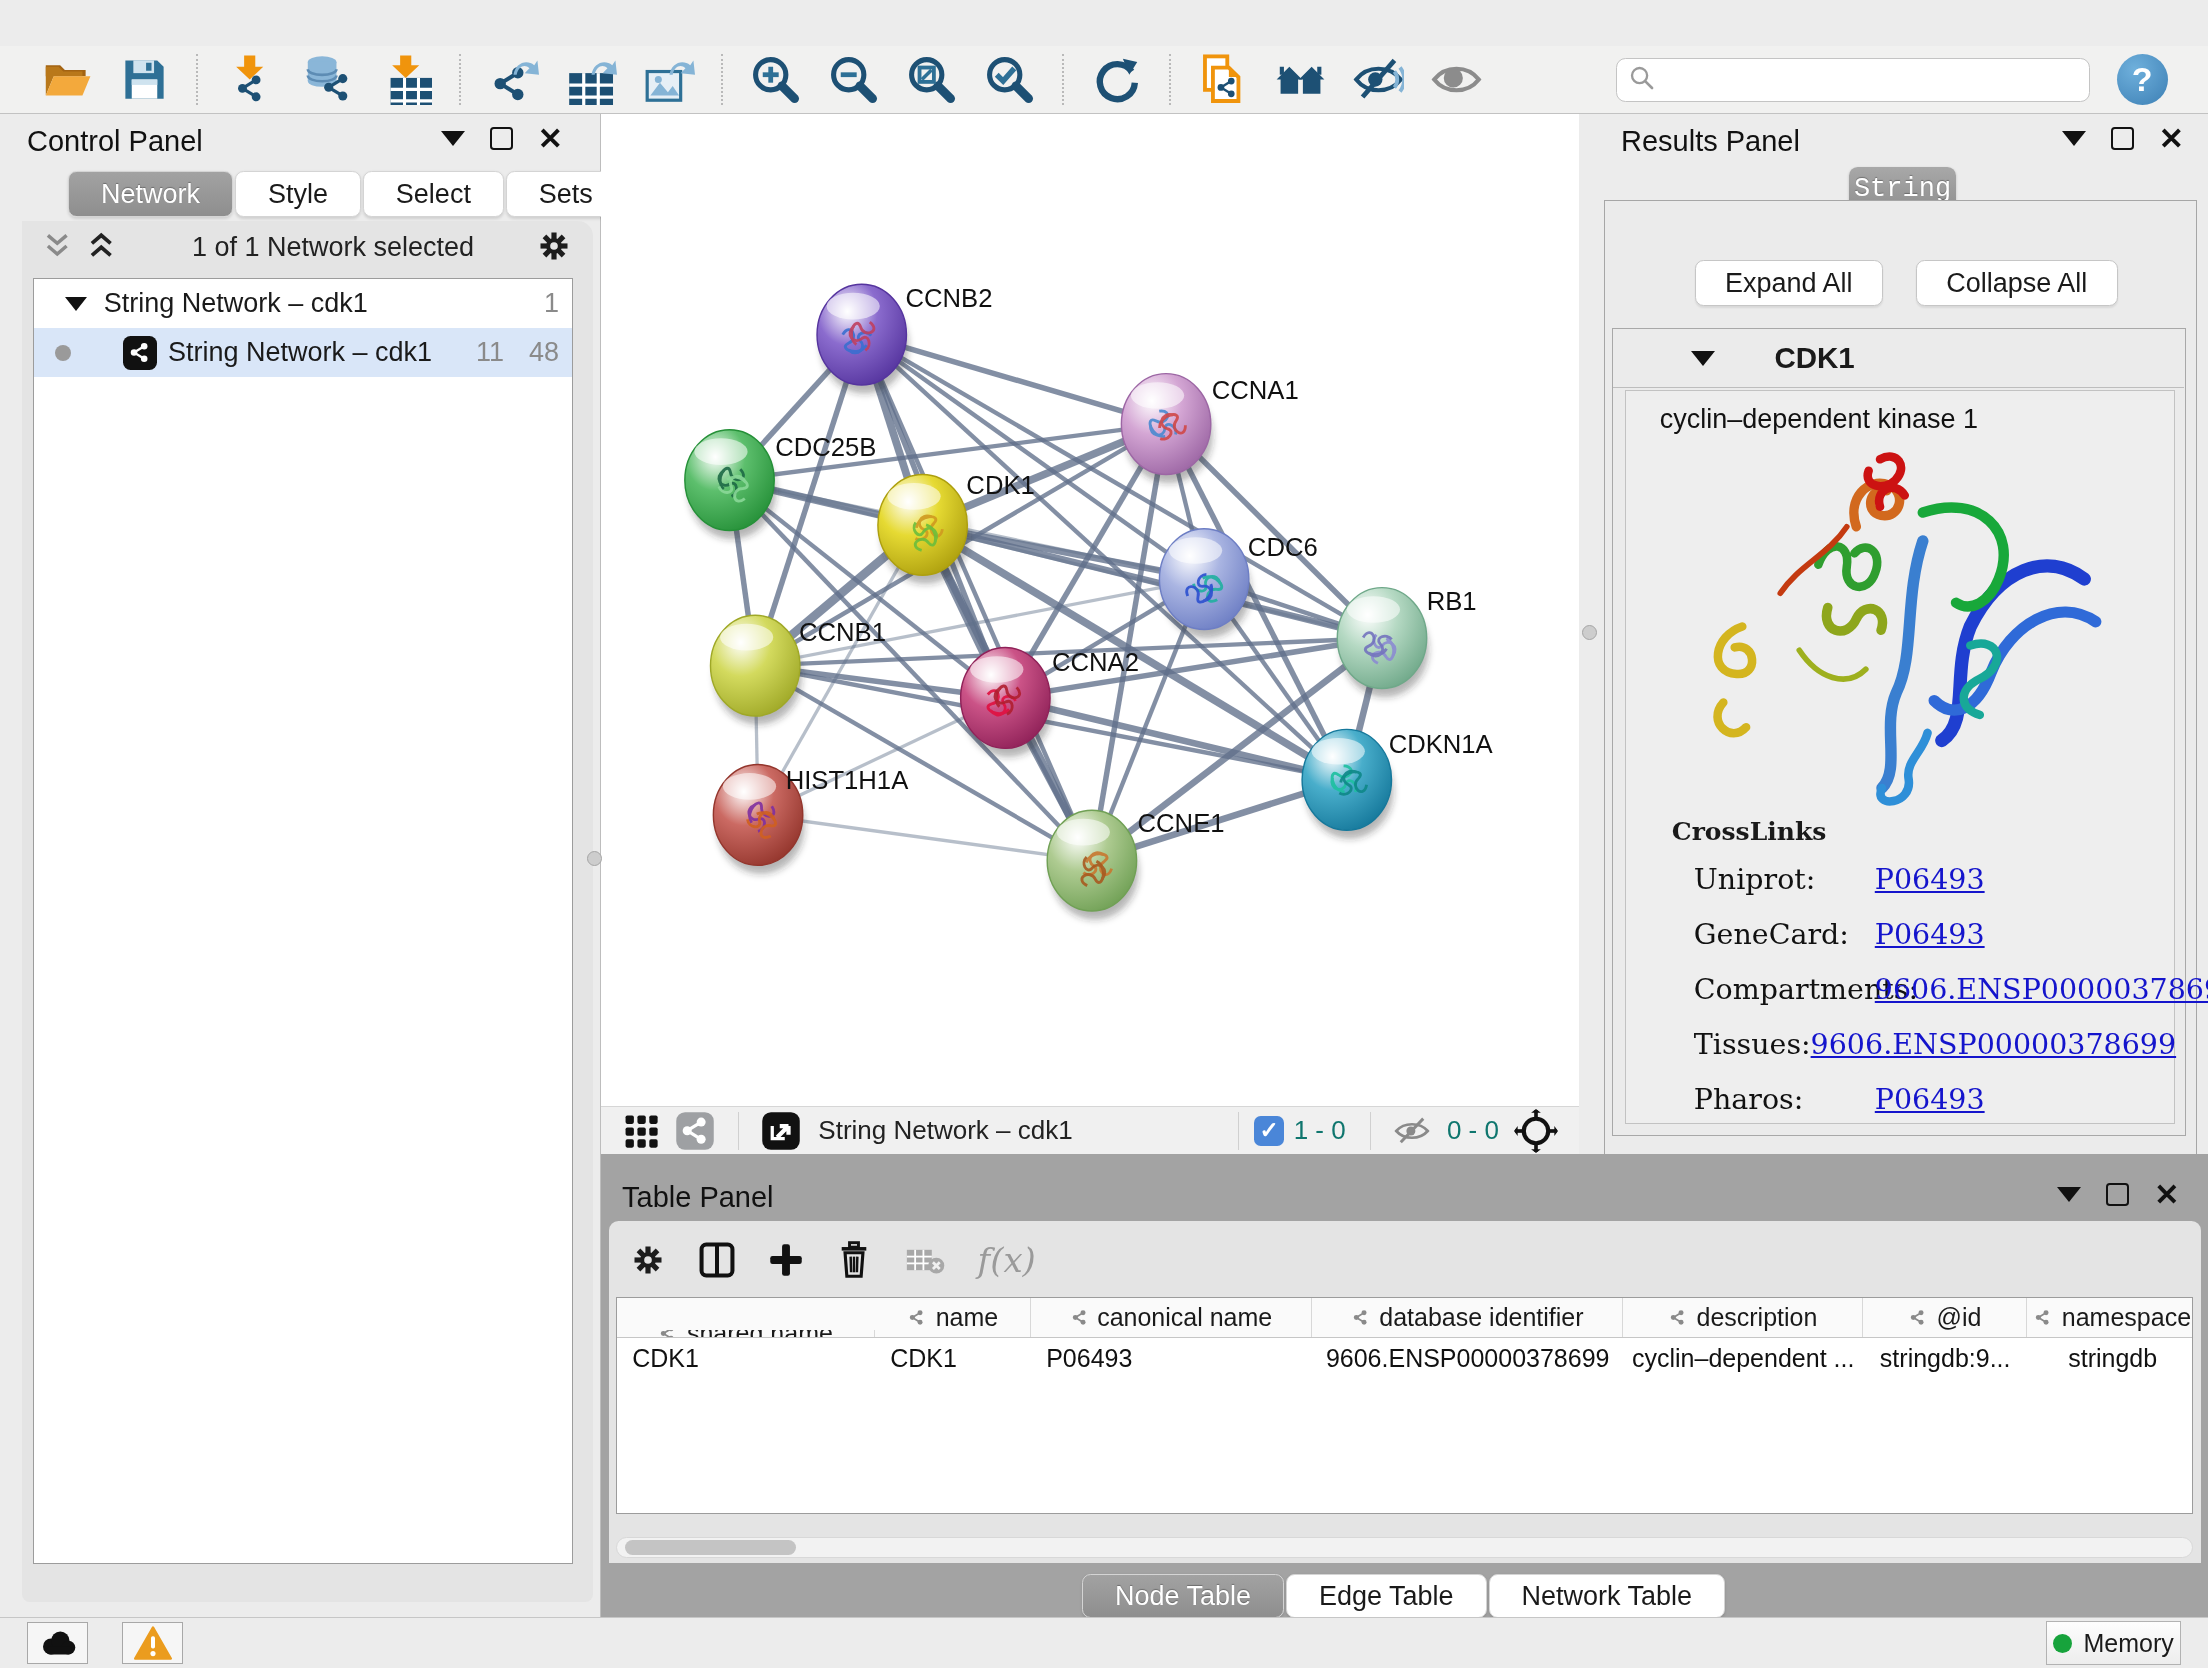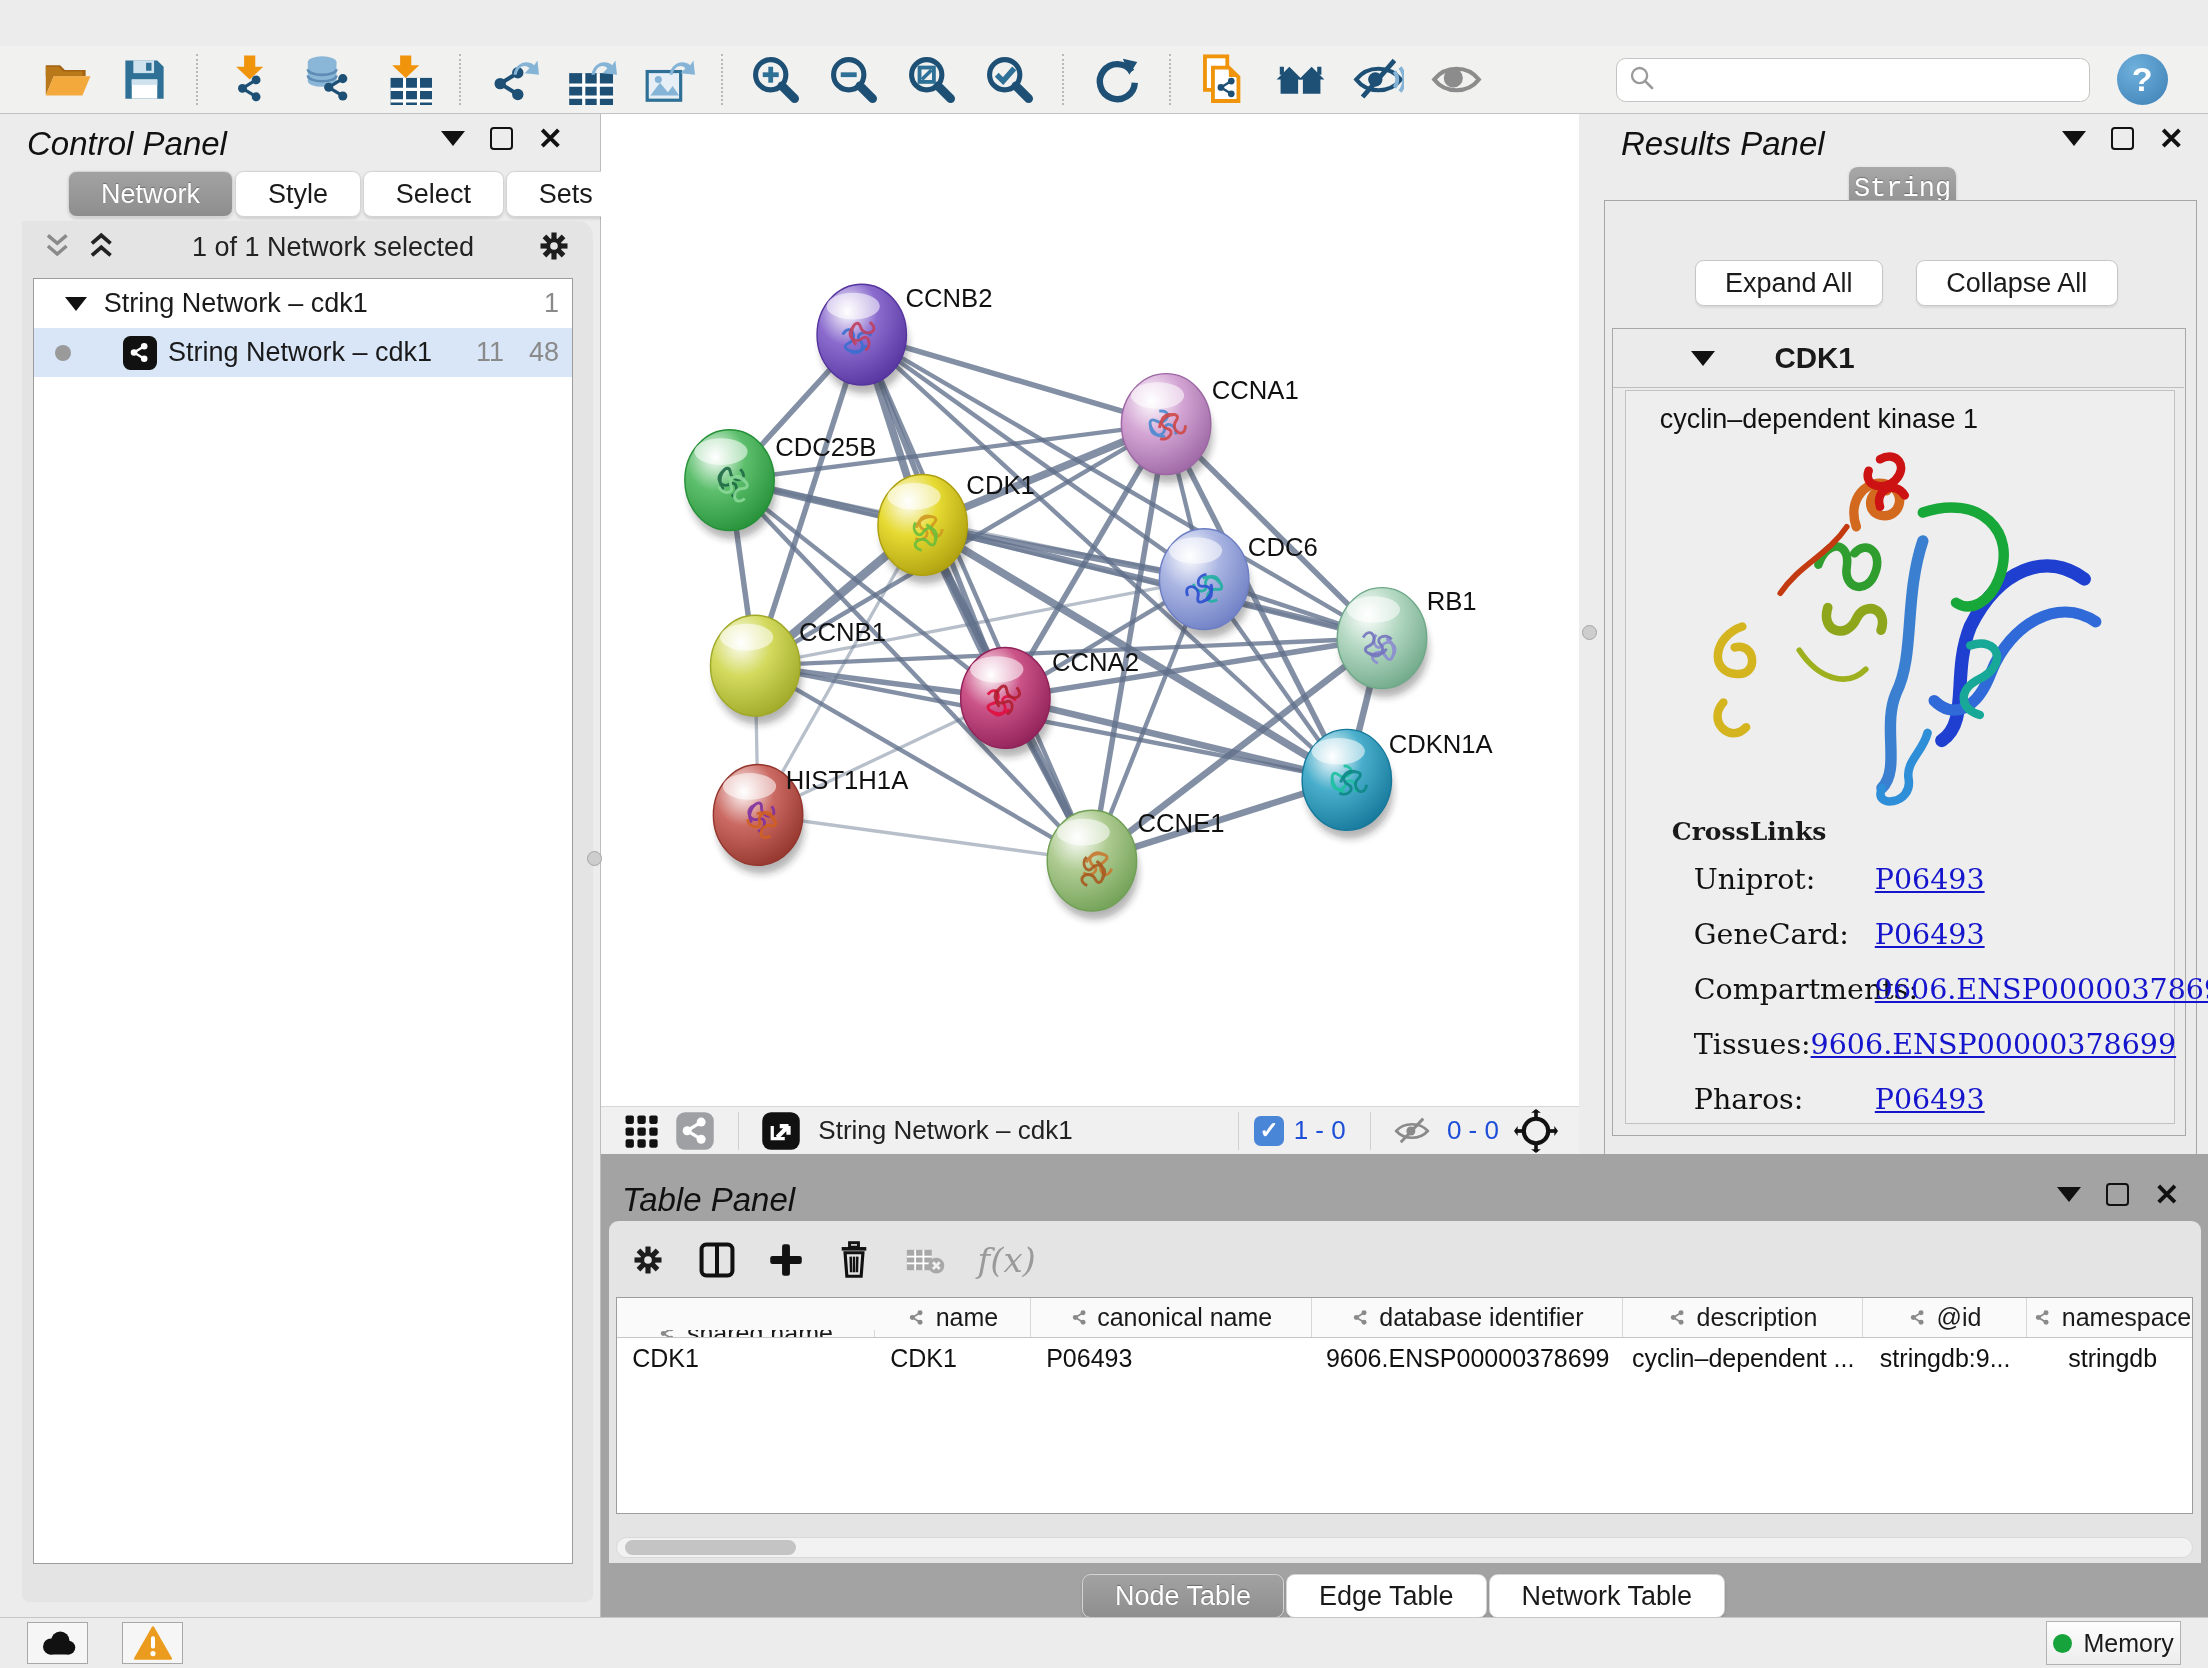--- a/index.html
+++ b/index.html
@@ -28,21 +28,21 @@
   #search-wrap svg { width:28.5px; height:28.5px; }
   #search-input { border:none; outline:none; flex:1; font-size:25px; background:transparent; }
   #help-btn { margin-left:27px; margin-right:13.3px; width:51px; height:51px; border-radius:50%;
     background:radial-gradient(circle at 35% 30%, #6fb0dc, #3c7fb4); color:#fff; font-size:34px;
     font-weight:bold; display:flex; align-items:center; justify-content:center; }
 
   
   #control-panel { left:0; top:114px; width:601px; height:1503px; background:#ececec;
     border-right:1.9px solid #bdbdbd; }
   #cp-header { left:0; top:7.6px; width:601px; height:40px; }
-  .panel-title { font-size:33px; color:#111;font-style:italic; }
+  .panel-title { font-size:29px; color:#111; }
   .panel-ctl { display:flex; align-items:center; gap:25px; }
   .tri-down { width:0; height:0; border-left:12.4px solid transparent; border-right:12.4px solid transparent;
     border-top:15px solid #111; }
   .float-box { width:23px; height:23px; border:2.9px solid #111; border-radius:3.8px; }
   .close-x { font-size:30px; font-weight:bold; color:#111; line-height:23px; }
   #cp-tabs { left:68px; top:57px; display:flex; }
   .tab { height:46px; padding:0 32px; background:#fff; border:1px solid #d4d4d4; border-radius:8.6px;
     font-size:27px; display:flex; align-items:center; margin-right:1.9px; box-shadow:0 1.9px 2.9px rgba(0,0,0,.12); }
   .tab.sel { background:linear-gradient(#a2a2a2,#8e8e8e); color:#fff; text-shadow:0 -1px 1px rgba(0,0,0,.3); }
   #cp-body { left:22px; top:107px; width:571px; height:1381px; background:#e4e4e4;
@@ -68,21 +68,21 @@
 
   
   .knob { width:15px; height:15px; border-radius:50%; background:#cdcdcd; border:1.9px solid #a5a5a5; }
 
   
   #view-toolbar { left:601px; top:1106px; width:978px; height:48px; background:#f0f0f0;
     border-top:1.9px solid #d6d6d6; display:flex; align-items:center; padding:0 13.3px; }
   #view-toolbar .vsep { width:0; height:38px; border-left:1.9px solid #d0d0d0; margin:0 15px; }
   .vbtn { display:flex; align-items:center; justify-content:center; margin:0 7.6px; }
   #vt-label { font-size:26px; color:#222; margin-left:9.5px; flex:1; }
-  .badge-num { font-size:26px; color:#1d4ed8; margin:0 9.5px; }
+  .badge-num { font-size:26px; color:#0f766e; margin:0 9.5px; }
   .checkbox { width:30px; height:30px; background:#4a86d8; border-radius:6.7px; color:#fff;
     font-size:23px; font-weight:bold; display:flex; align-items:center; justify-content:center; }
 
   
   #results-panel { left:1600px; top:114px; width:609px; height:1067px; background:#ececec; }
   #rp-header { left:0; top:11.4px; width:609px; height:38px; }
   #rp-tab { left:249px; top:53px; width:107px; height:44px; background:linear-gradient(#a8a8a8,#8f8f8f);
     border-radius:8.6px; color:#fff; font-size:27px; display:flex; align-items:center; justify-content:center;
     text-shadow:0 -1px 1px rgba(0,0,0,.3); box-shadow:0 1.9px 2.9px rgba(0,0,0,.2);font-family:Liberation Mono, monospace; }
   #rp-outer { left:3.8px; top:86px; width:593px; height:980px; background:#ebebeb; border:1.9px solid #a6a6a6; }

